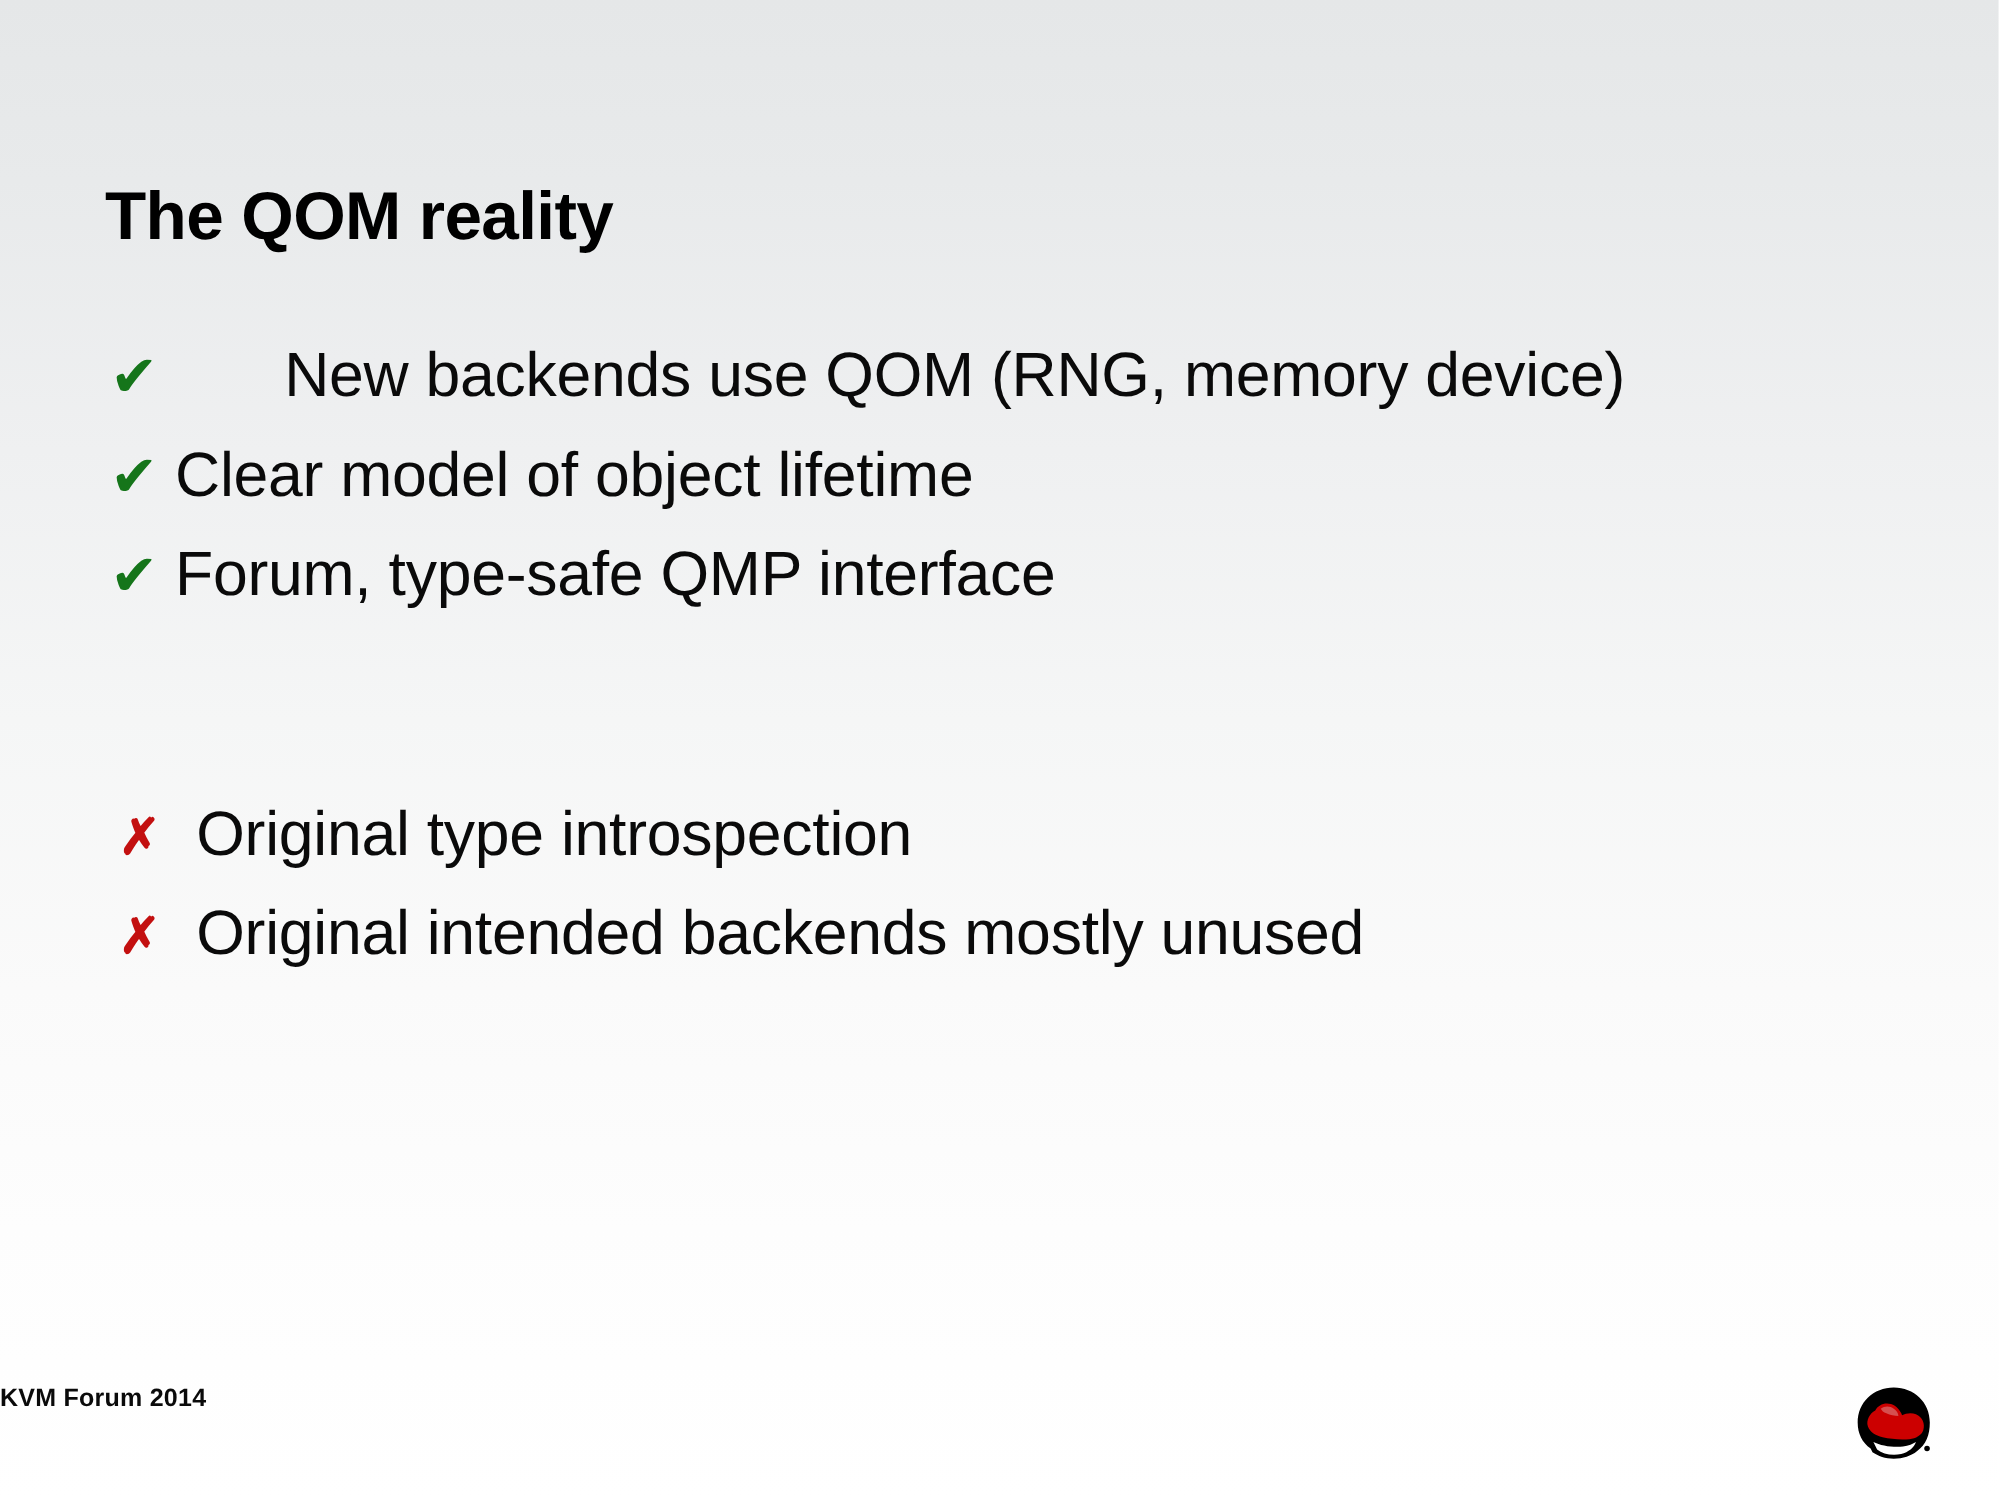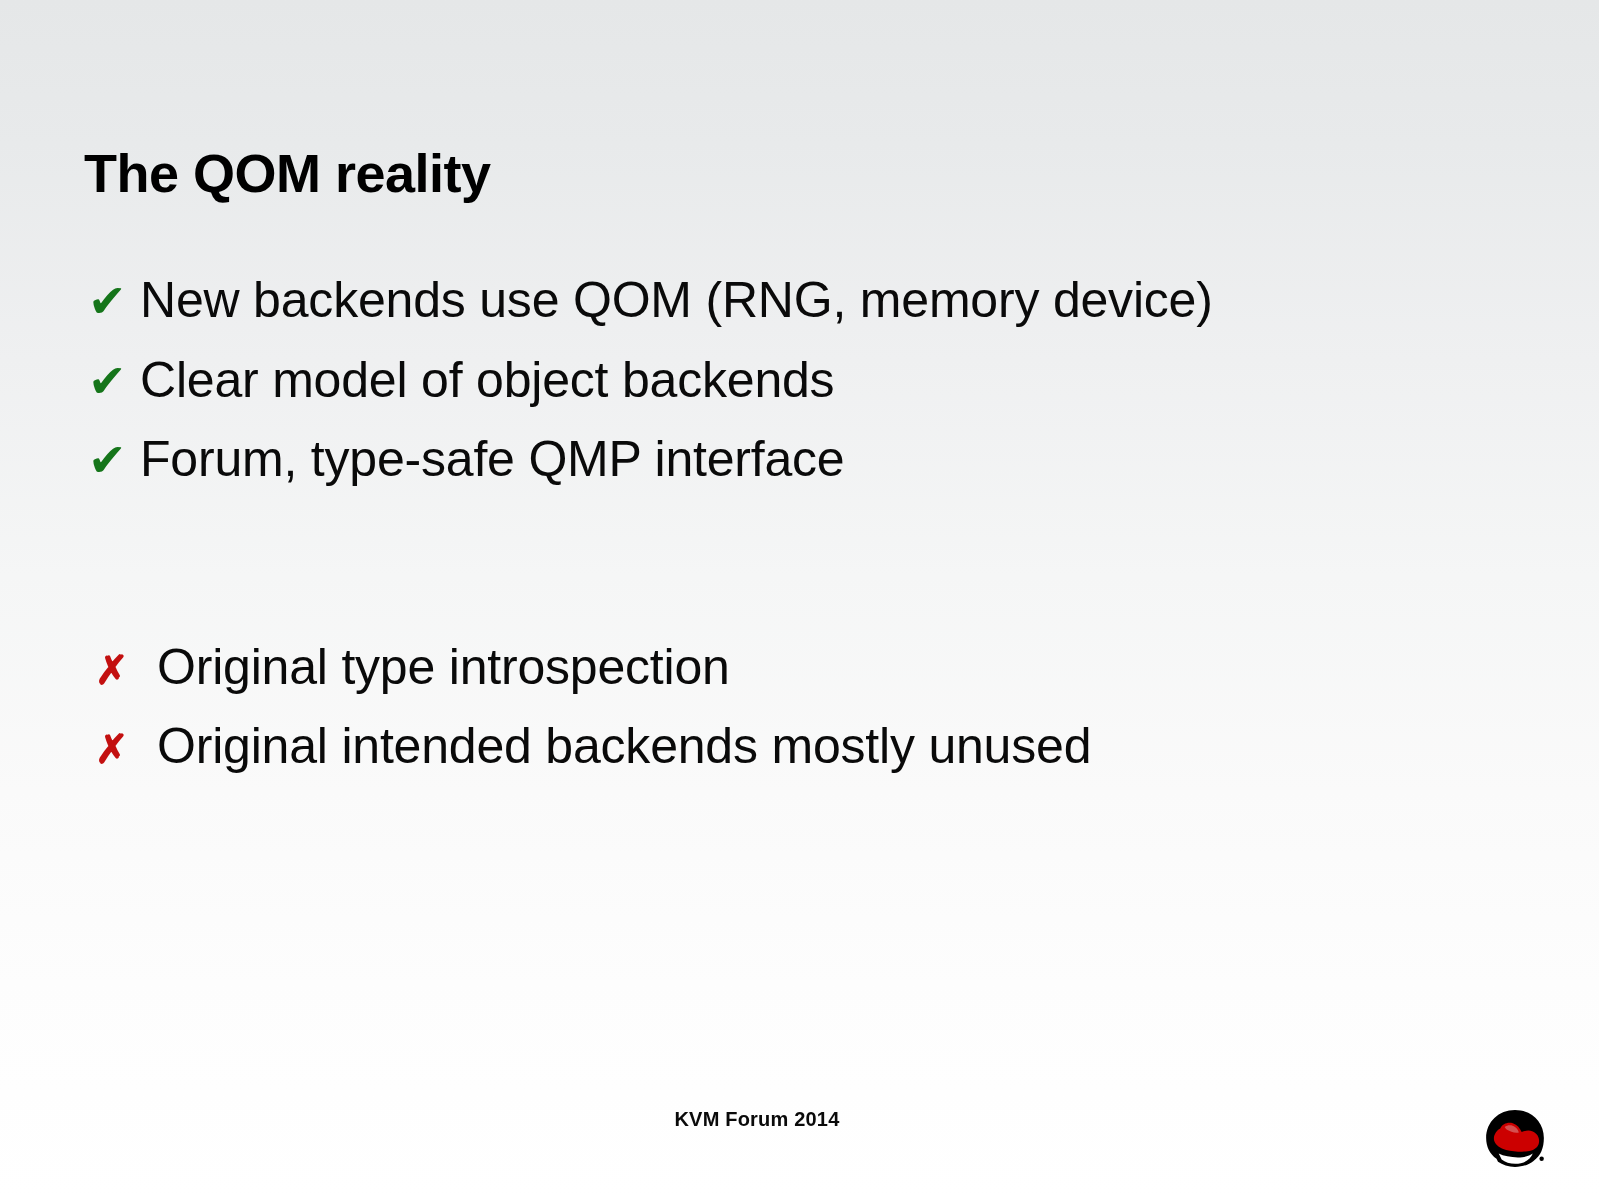--- a/index.html
+++ b/index.html
@@ -83,37 +83,38 @@
     flex: 1 1 auto;
     font-size: 50px;
     line-height: 1.15;
     color: #0a0a0a;
     letter-spacing: -0.2px;
   }
 
   
   .bullet-row.wrap .bullet-text {
     max-width: 1160px;
+    text-align: right;
   }
 
   .bullet-row.cross-row .bullet-text {
     margin-left: 2px;
   }
 
   .bullet-gap {
     height: 128px;
   }
 
   
   .footer-text {
     position: absolute;
     left: 0;
     right: 0;
     top: 1108px;
-    text-align: center;
+    text-align: left;
     padding-right: 85px;
     font-size: 20px;
     font-weight: bold;
     color: #0a0a0a;
     letter-spacing: 0.2px;
   }
 
   
   .logo {
     position: absolute;
@@ -133,21 +134,21 @@
 
   <div class="bullet-list">
 
     <div class="bullet-row wrap">
       <span class="bullet-marker check">✔</span>
       <span class="bullet-text">New backends use QOM (RNG, memory device)</span>
     </div>
 
     <div class="bullet-row">
       <span class="bullet-marker check">✔</span>
-      <span class="bullet-text">Clear model of object backends</span>
+      <span class="bullet-text">Clear model of object lifetime</span>
     </div>
 
     <div class="bullet-row">
       <span class="bullet-marker check">✔</span>
       <span class="bullet-text">Forum, type-safe QMP interface</span>
     </div>
 
     <div class="bullet-gap"></div>
 
     <div class="bullet-row cross-row">

